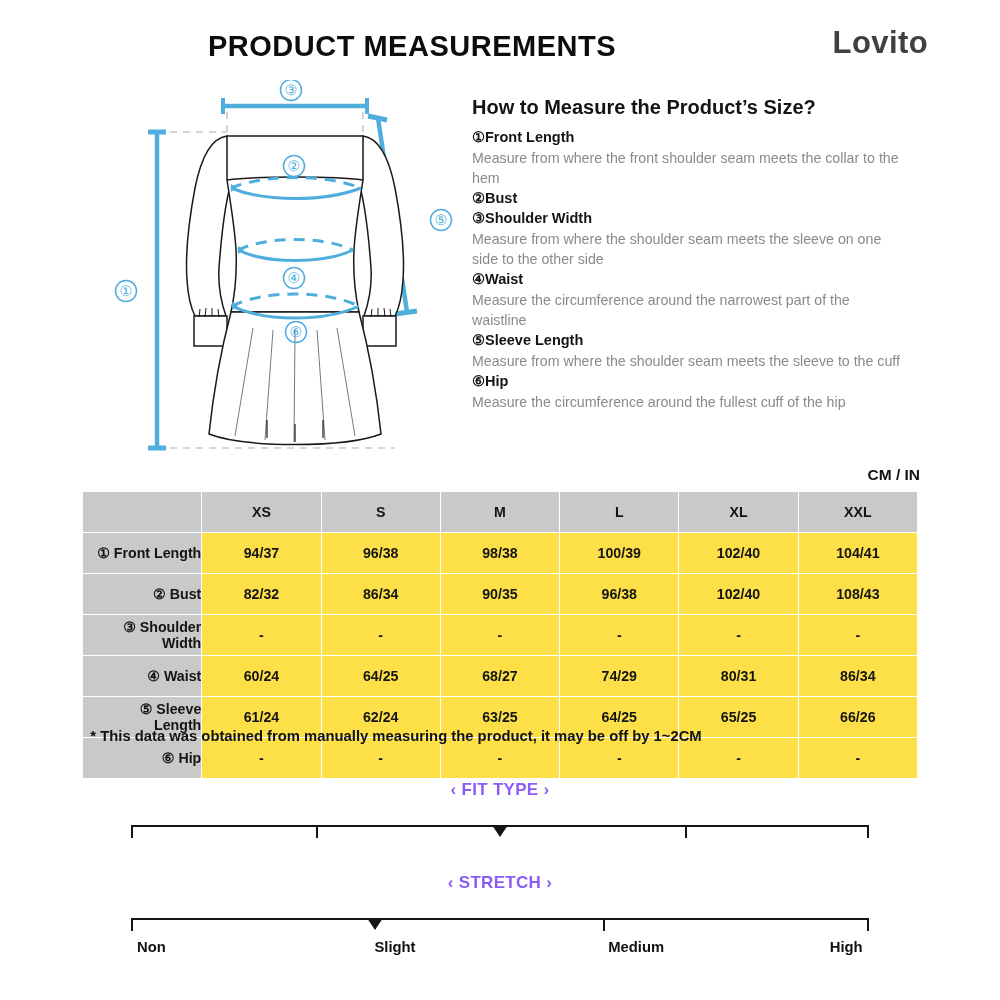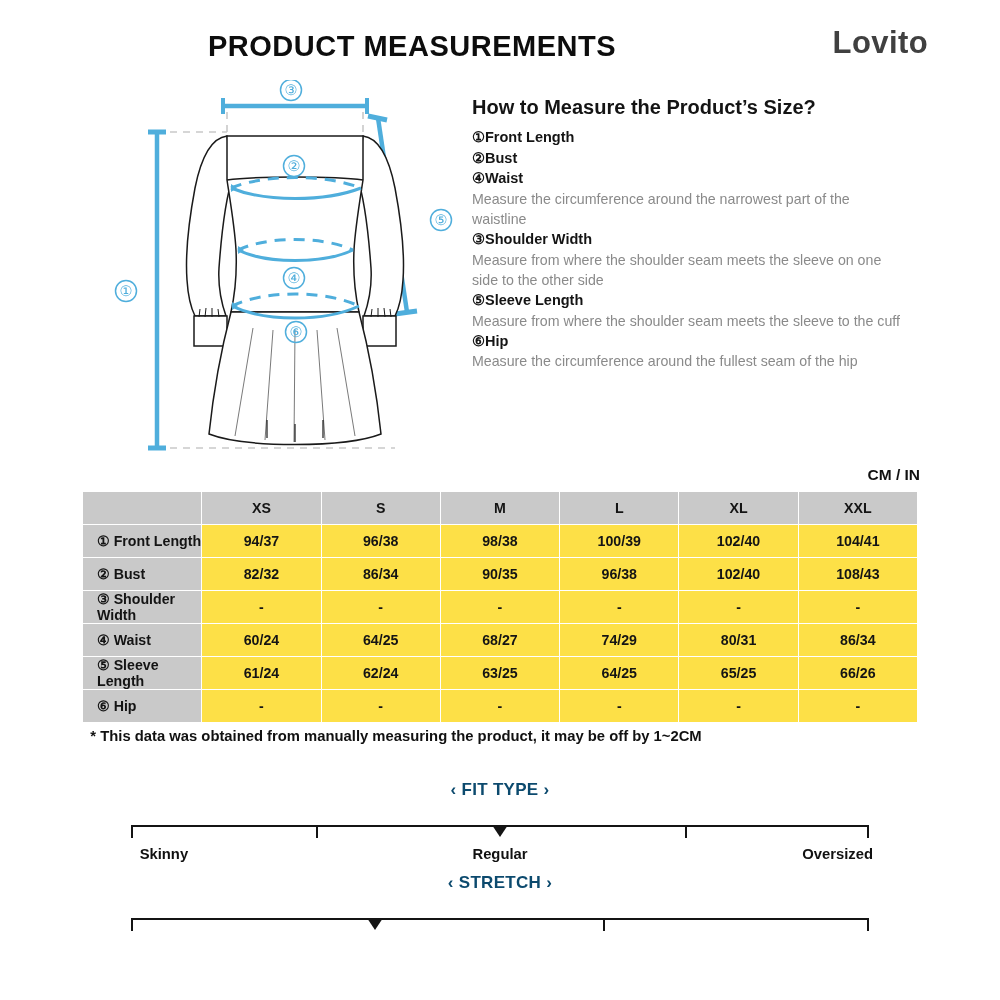--- a/index.html
+++ b/index.html
@@ -88,34 +88,34 @@
   #size-table {
     position: absolute;
     left: 82px;
     top: 491px;
     width: 836px;
     border-collapse: separate;
     border-spacing: 1.5px;
     table-layout: fixed;
   }
   #size-table th, #size-table td {
-    height: 32px;
+    height: 40px;
     font-size: 14.2px;
     font-weight: bold;
     color: #141414;
     text-align: center;
     padding: 0;
   }
   #size-table .corner-cell,
   #size-table .head-cell {
     background: #c9c9c9;
   }
   #size-table .row-head {
     background: #c9c9c9;
-    text-align: left;
+    text-align: right;
     padding-left: 14px;
     width: 172px;
   }
   #size-table .data-cell {
     background: #fde047;
   }
 
   
   #disclaimer {
     position: absolute;
@@ -130,21 +130,21 @@
 
   
   .scale-block { position: absolute; left: 0; width: 1000px; }
   #fit-scale { top: 780px; }
   #stretch-scale { top: 873px; }
 
   .scale-title {
     text-align: center;
     font-size: 17px;
     font-weight: bold;
-    color: #0c4a6e;
+    color: #8b5cf6;
     letter-spacing: 0.3px;
   }
   .scale-rule {
     position: relative;
     margin: 14px auto 0;
     width: 738px;
     height: 26px;
   }
   .scale-line {
     position: absolute;
@@ -303,39 +303,40 @@
       <text x="346" y="145">⑤</text>
     </g>
   </svg>
 </div>
 
 <div id="instructions">
   <div class="howto-title">How to Measure the Product’s Size?</div>
 
   <div>
     <div class="item-term"><span>①</span><span>Front Length</span></div>
+    <div class="item-desc">Measure from where the front shoulder seam meets the collar to the hem</div>
   </div>
   <div>
     <div class="item-term"><span>②</span><span>Bust</span></div>
+  </div>
+  <div>
+    <div class="item-term"><span>③</span><span>Shoulder Width</span></div>
+    <div class="item-desc">Measure from where the shoulder seam meets the sleeve on one side to the other side</div>
   </div>
   <div>
     <div class="item-term"><span>④</span><span>Waist</span></div>
     <div class="item-desc">Measure the circumference around the narrowest part of the waistline</div>
   </div>
   <div>
-    <div class="item-term"><span>③</span><span>Shoulder Width</span></div>
-    <div class="item-desc">Measure from where the shoulder seam meets the sleeve on one side to the other side</div>
-  </div>
-  <div>
     <div class="item-term"><span>⑤</span><span>Sleeve Length</span></div>
     <div class="item-desc">Measure from where the shoulder seam meets the sleeve to the cuff</div>
   </div>
   <div>
     <div class="item-term"><span>⑥</span><span>Hip</span></div>
-    <div class="item-desc">Measure the circumference around the fullest seam of the hip</div>
+    <div class="item-desc">Measure the circumference around the fullest cuff of the hip</div>
   </div>
 </div>
 
 <div id="units-label">CM / IN</div>
 
 <table id="size-table">
   <thead>
     <tr>
       <th class="corner-cell"></th>
       <th class="head-cell">XS</th>
@@ -409,29 +410,30 @@
 <div id="fit-scale" class="scale-block">
   <div class="scale-title">‹ FIT TYPE ›</div>
   <div class="scale-rule">
     <div class="scale-line"></div>
     <div class="scale-tick" style="left:0%"></div>
     <div class="scale-tick" style="left:25%"></div>
     <div class="scale-tick" style="left:75%"></div>
     <div class="scale-tick" style="left:calc(100% - 2px)"></div>
     <div class="scale-marker" style="left:50%"></div>
   </div>
-  <div class="scale-labels">
-    <span style="left:6.8%">Skinny</span>
-    <span style="left:50%">Regular</span>
-    <span style="left:93.4%">Oversized</span>
-  </div>
 </div>
 
 <div id="stretch-scale" class="scale-block">
   <div class="scale-title">‹ STRETCH ›</div>
   <div class="scale-rule">
     <div class="scale-line"></div>
     <div class="scale-tick" style="left:0%"></div>
     <div class="scale-tick" style="left:64%"></div>
     <div class="scale-tick" style="left:calc(100% - 2px)"></div>
     <div class="scale-marker" style="left:33%"></div>
   </div>
+  <div class="scale-labels">
+    <span style="left:5.2%">Non</span>
+    <span style="left:36.5%">Slight</span>
+    <span style="left:67.5%">Medium</span>
+    <span style="left:94.5%">High</span>
+  </div>
 </div>
 
 </body></html>

